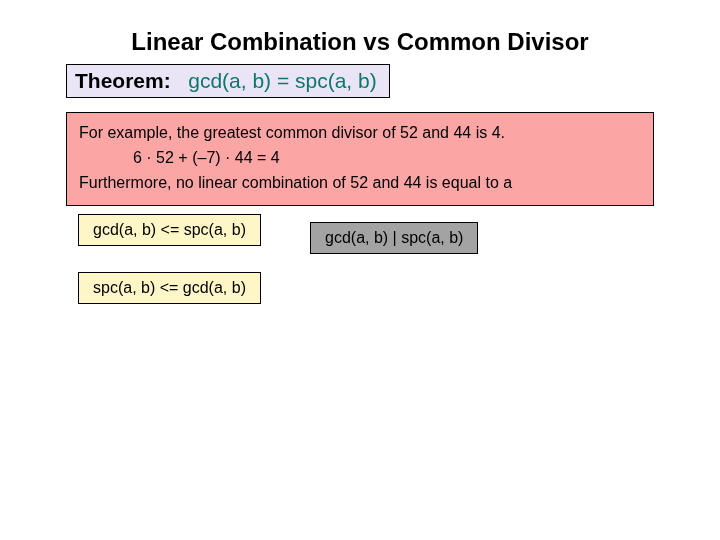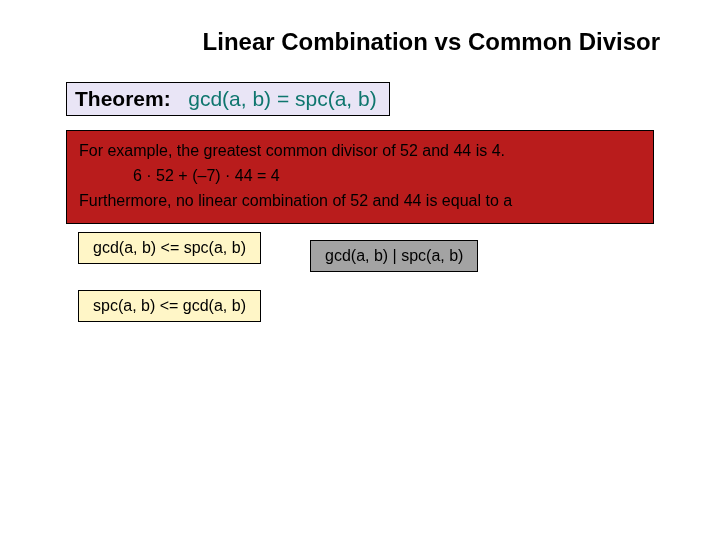--- a/index.html
+++ b/index.html
@@ -11,38 +11,38 @@
     font-family: "Comic Sans MS", cursive, sans-serif;
     color: #000;
     overflow: hidden;
   }
   .slide {
     padding: 20px 60px;
   }
   .title {
     font-size: 24px;
     font-weight: bold;
-    text-align: right;
+    text-align: center;
     margin-top: 8px;
-    margin-bottom: 26px;
+    margin-bottom: 8px;
   }
   .theorem-box {
     display: inline-block;
     border: 1px solid #000;
     background: #e9e5f6;
     padding: 4px 12px 4px 8px;
     font-size: 21px;
     margin-left: 6px;
     margin-bottom: 14px;
   }
   .theorem-label { color: #000000; font-weight: bold; }
   .theorem-eq { color: #0f766e; }
   .example-box {
     border: 1px solid #000;
-    background: #b91c1c;
+    background: #fca5a5;
     padding: 8px 12px 10px 12px;
     font-size: 16px;
     line-height: 1.55;
     margin: 0 6px 0 6px;
   }
   .indent { padding-left: 54px; }
   .prove-line {
     font-size: 16px;
     margin: 22px 6px 18px 6px;
   }

